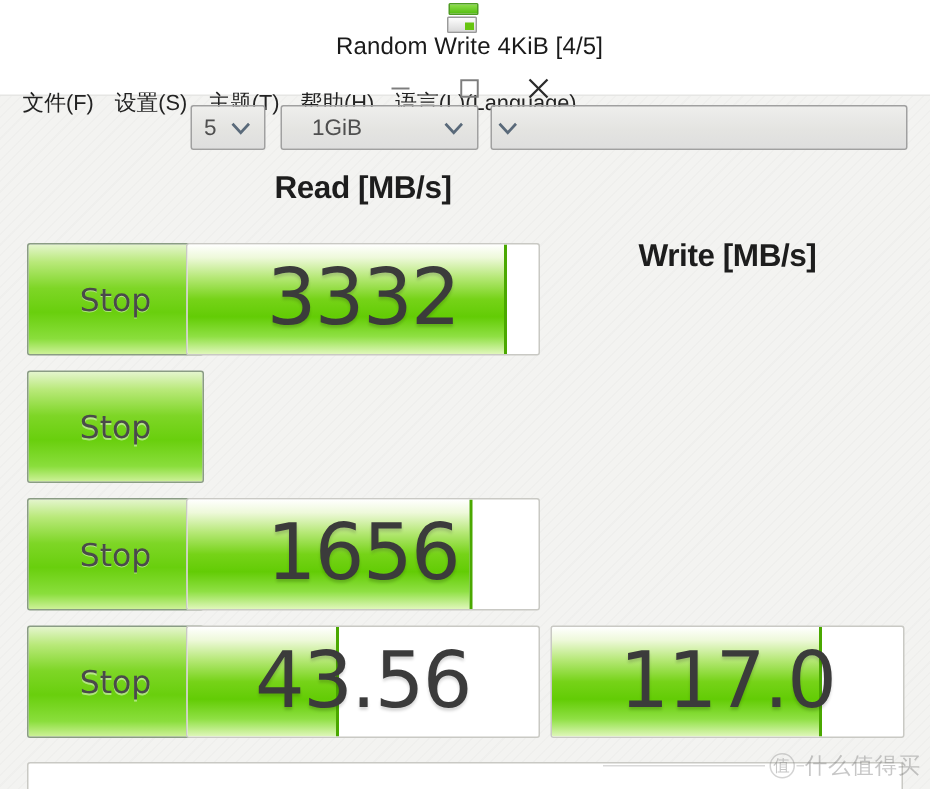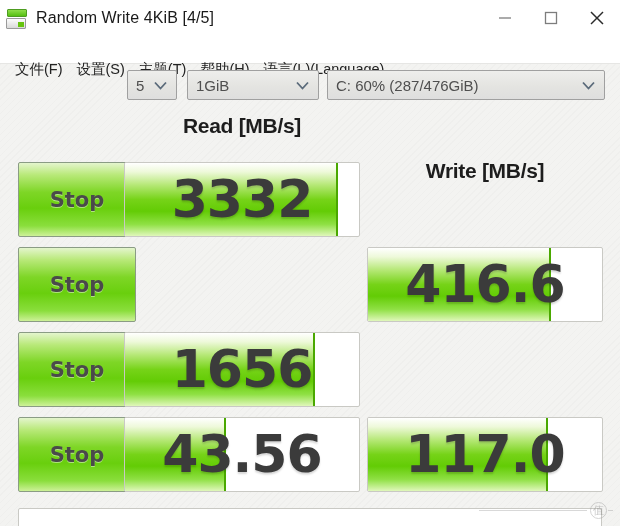--- a/index.html
+++ b/index.html
@@ -32,20 +32,21 @@
 
   
   #title-bar {
     position: relative;
     height: 36px;
     background: #ffffff;
     display: flex;
     align-items: center;
     padding-left: 6px;
     box-sizing: border-box;
+    flex-direction: column;
   }
   #app-icon {
     width: 22px;
     height: 22px;
     position: relative;
     flex: 0 0 auto;
     margin-right: 8px;
     margin-top: 1px;
   }
   #app-icon .disk-top {
@@ -143,21 +144,21 @@
     overflow: hidden;
   }
   .combo .chev {
     flex: 0 0 auto;
     padding-right: 9px;
     padding-left: 4px;
     display: flex;
     align-items: center;
   }
   #combo-runs   { left: 127px; top: 4px; width: 50px; }
-  #combo-size   { left: 187px; top: 4px; width: 132px; }
+  #combo-size   { left: 187px; top: 4px; width: 132px; padding-left: 12px; }
   #combo-drive  { left: 327px; top: 4px; width: 278px; }
 
   
   #col-headers {
     position: absolute;
     left: 0;
     top: 104px;
     width: 620px;
     height: 48px;
   }
@@ -203,21 +204,20 @@
       #69cf0d 62%,
       #8ade3c 86%,
       #cdf198 100%);
     display: flex;
     align-items: center;
     justify-content: center;
     font-size: 21px;
     color: #4a4a4a;
     font-family: "DejaVu Sans", "Liberation Sans", sans-serif;
     text-shadow: 0 1px 0 rgba(255,255,255,0.45);
-    font-weight: bold;
   }
   .score-box {
     position: absolute;
     top: 0;
     height: 75px;
     border: 1px solid #c9c9c4;
     border-radius: 2px;
     box-sizing: border-box;
     background: #ffffff;
     overflow: hidden;
@@ -243,21 +243,21 @@
   }
   .score-value {
     position: absolute;
     left: 0; top: 0;
     width: 100%;
     height: 100%;
     display: flex;
     align-items: center;
     justify-content: center;
     font-size: 52px;
-    font-weight: bold;
+    font-weight: normal;
     color: #3b3b3b;
     letter-spacing: -1px;
     font-family: "DejaVu Sans", "Liberation Sans", sans-serif;
     text-shadow: 0 2px 2px rgba(0,0,0,0.16);
     padding-bottom: 2px;
     box-sizing: border-box;
   }
 
   
   #bottom-panel {
@@ -367,21 +367,20 @@
     </div>
     <div class="combo" id="combo-size">
       <span class="combo-text">1GiB</span>
       <span class="chev">
         <svg width="13" height="9" viewBox="0 0 13 9">
           <polyline points="1,1.5 6.5,7.5 12,1.5" fill="none" stroke="#5a6a7a" stroke-width="1.8"></polyline>
         </svg>
       </span>
     </div>
     <div class="combo" id="combo-drive">
-      <span class="combo-text">C: 60% (287/476GiB)</span>
       <span class="chev">
         <svg width="13" height="9" viewBox="0 0 13 9">
           <polyline points="1,1.5 6.5,7.5 12,1.5" fill="none" stroke="#5a6a7a" stroke-width="1.8"></polyline>
         </svg>
       </span>
     </div>
   </div>
 
   <div id="col-headers">
     <div class="col-header" id="header-read">Read [MB/s]</div>
@@ -393,24 +392,20 @@
     <div class="result-row">
       <div class="stop-button">Stop</div>
       <div class="score-box score-read">
         <div class="score-fill" style="width: 91%;"></div>
         <div class="score-value">3332</div>
       </div>
     </div>
 
     <div class="result-row">
       <div class="stop-button">Stop</div>
-      <div class="score-box score-write">
-        <div class="score-fill" style="width: 78%;"></div>
-        <div class="score-value">416.6</div>
-      </div>
     </div>
 
     <div class="result-row">
       <div class="stop-button">Stop</div>
       <div class="score-box score-read">
         <div class="score-fill" style="width: 81%;"></div>
         <div class="score-value">1656</div>
       </div>
     </div>
 
@@ -427,15 +422,16 @@
     </div>
 
   </div>
 
   <div id="bottom-panel"></div>
 
   <div id="watermark">
     <span class="wm-line"></span>
     <span class="wm-circle">值</span>
     <span class="wm-dash"></span>
+    <span class="wm-text">什么值得买</span>
   </div>
 
 </div>
 
 </body></html>

